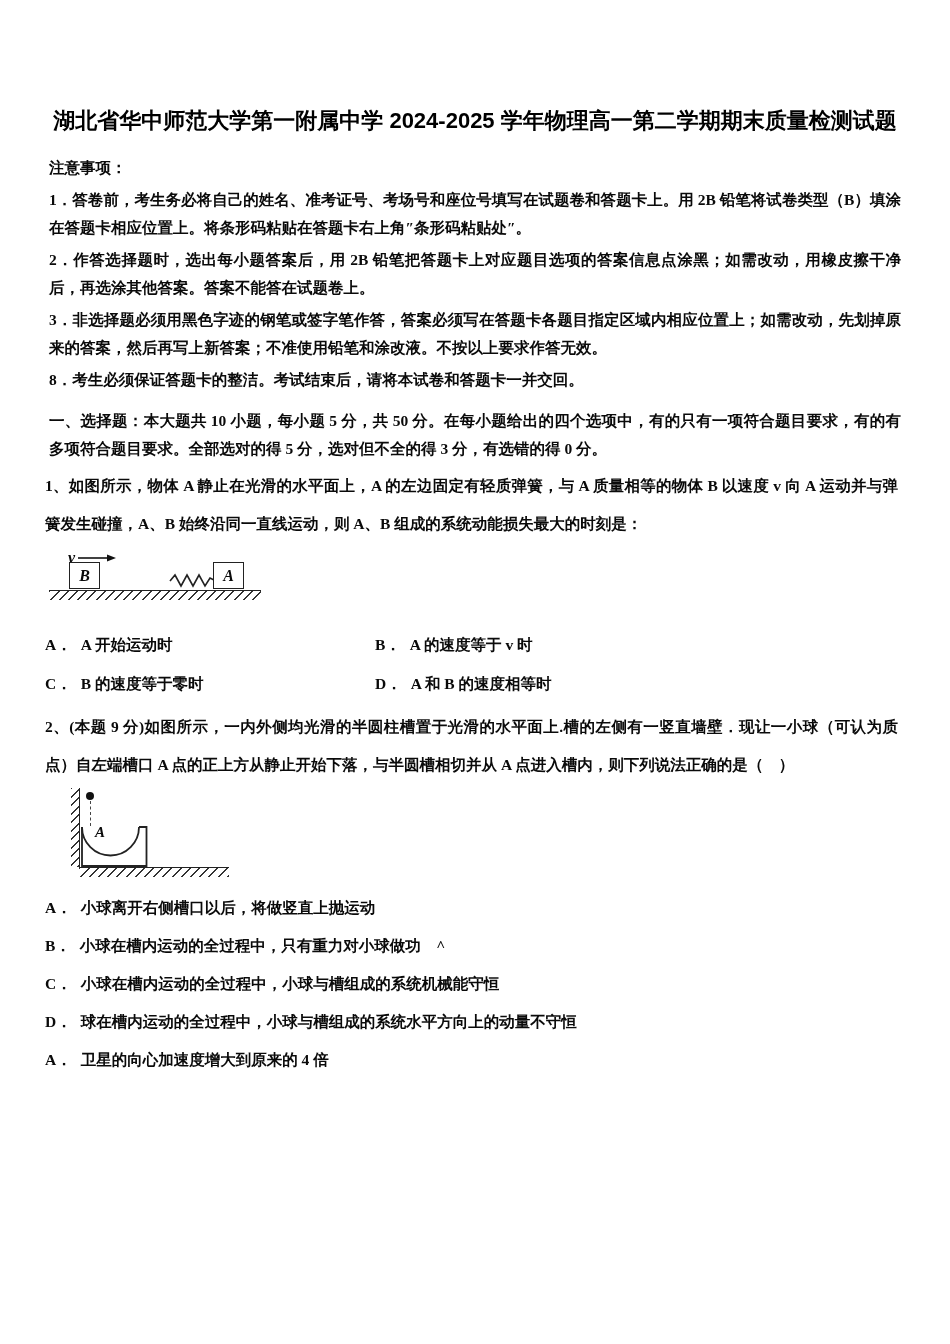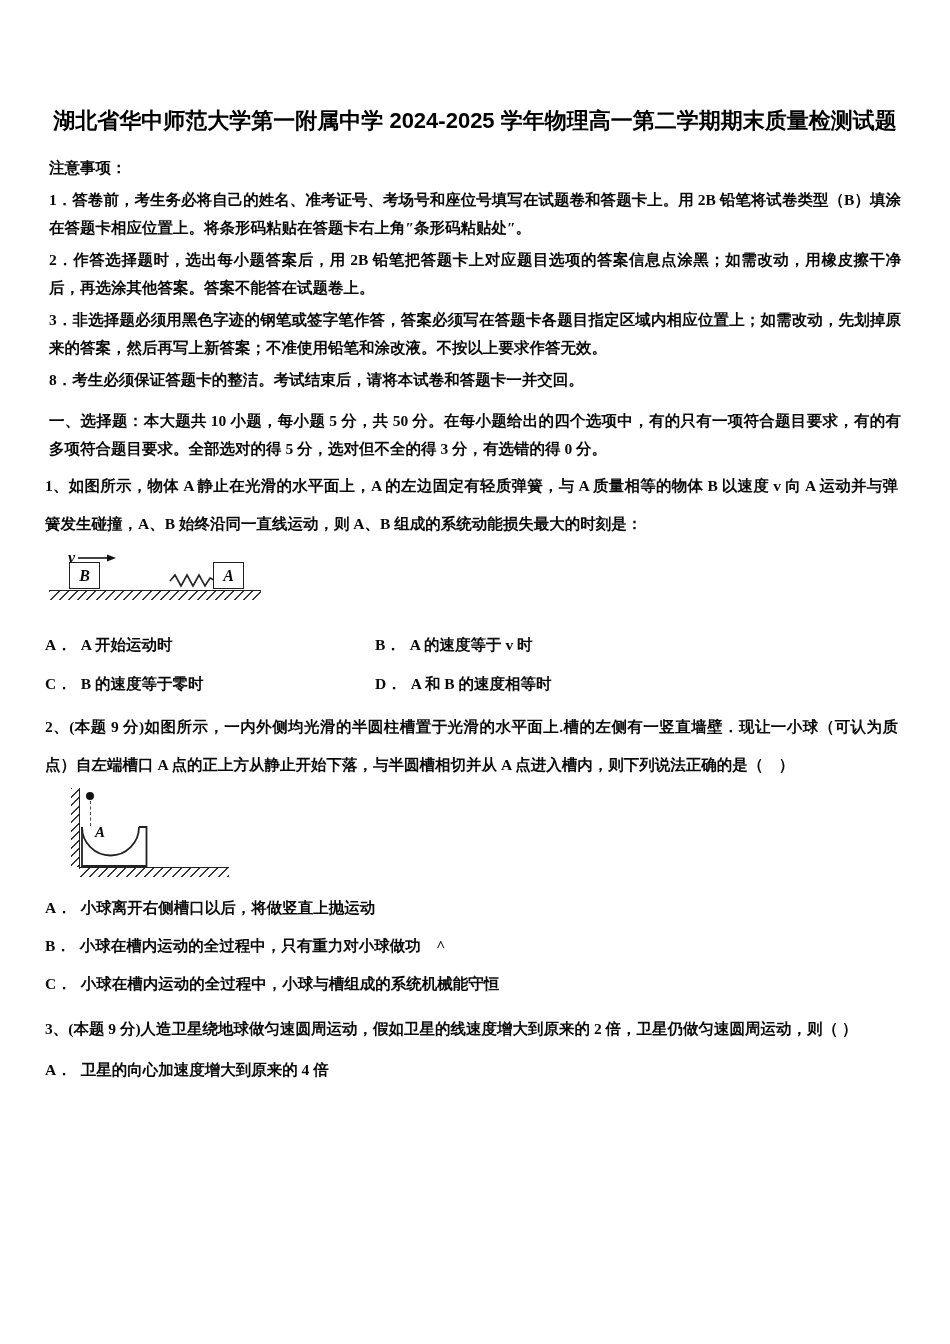--- a/index.html
+++ b/index.html
@@ -108,24 +108,24 @@
         <path d="M1,1 L1,40 L65.5,40 L65.5,1 L58,1" fill="none" stroke="#222" stroke-width="1.8"></path>
         <path d="M1,1 A28.5,28.5 0 0 0 58,1" fill="none" stroke="#222" stroke-width="1.8"></path>
       </svg>
       <div class="ground g2"></div>
     </div>
 
     <div class="opts-list">
       <div class="opt"><span class="ol">A．</span><span>小球离开右侧槽口以后，将做竖直上抛运动</span></div>
       <div class="opt"><span class="ol">B．</span><span>小球在槽内运动的全过程中，只有重力对小球做功　^</span></div>
       <div class="opt"><span class="ol">C．</span><span>小球在槽内运动的全过程中，小球与槽组成的系统机械能守恒</span></div>
+      <div class="opt"><span class="ol">D．</span><span>球在槽内运动的全过程中，小球与槽组成的系统水平方向上的动量不守恒</span></div>
     </div>
   </div>
 
   <div>
-    <p class="stem">3、(本题 9 分)人造卫星绕地球做匀速圆周运动，假如卫星的线速度增大到原来的 2 倍，卫星仍做匀速圆周运动，则（ ）</p>
     <div class="opts-list">
       <div class="opt"><span class="ol">A．</span><span>卫星的向心加速度增大到原来的 4 倍</span></div>
       <div class="opt"><span class="ol">B．</span><span>卫星的角速度增大到原来的 4 倍</span></div>
     </div>
   </div>
 
 </div>
 
 </body></html>

